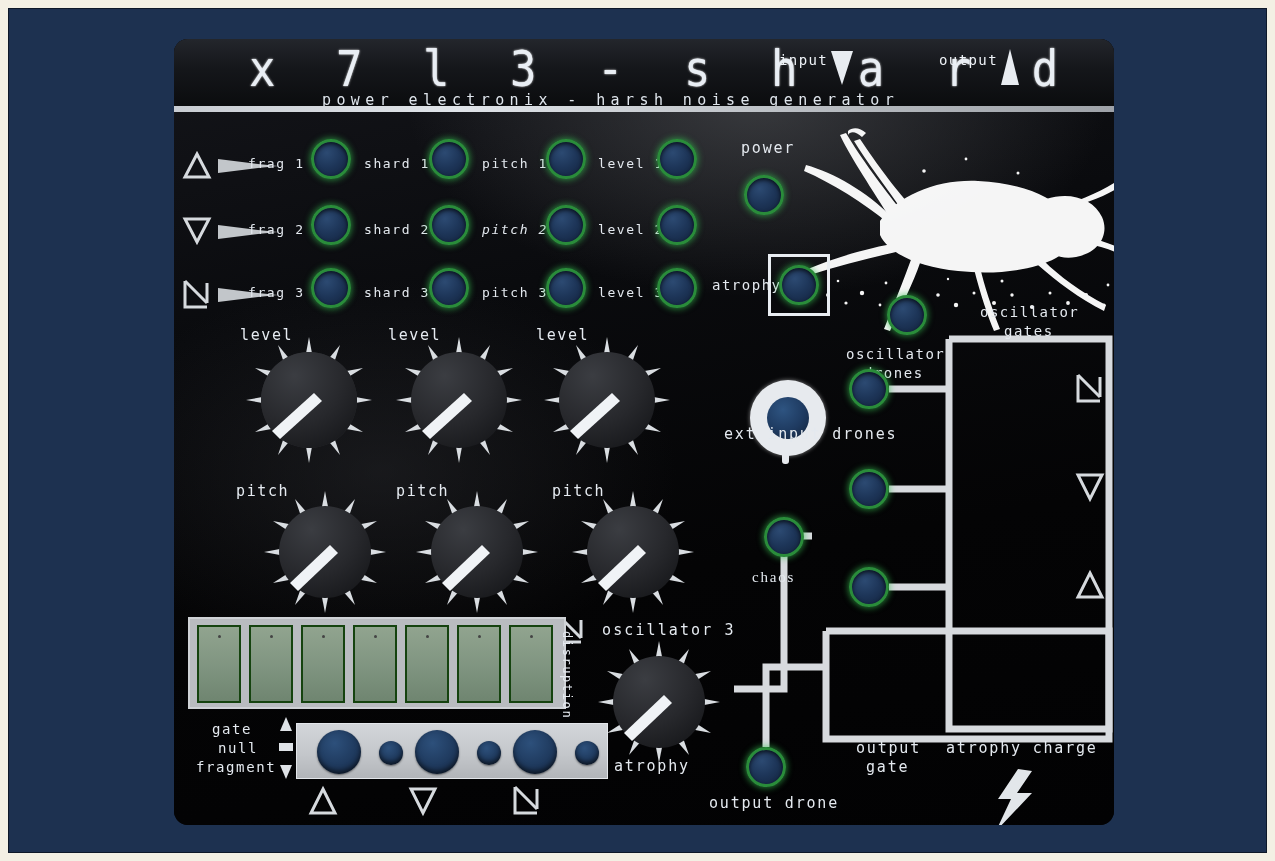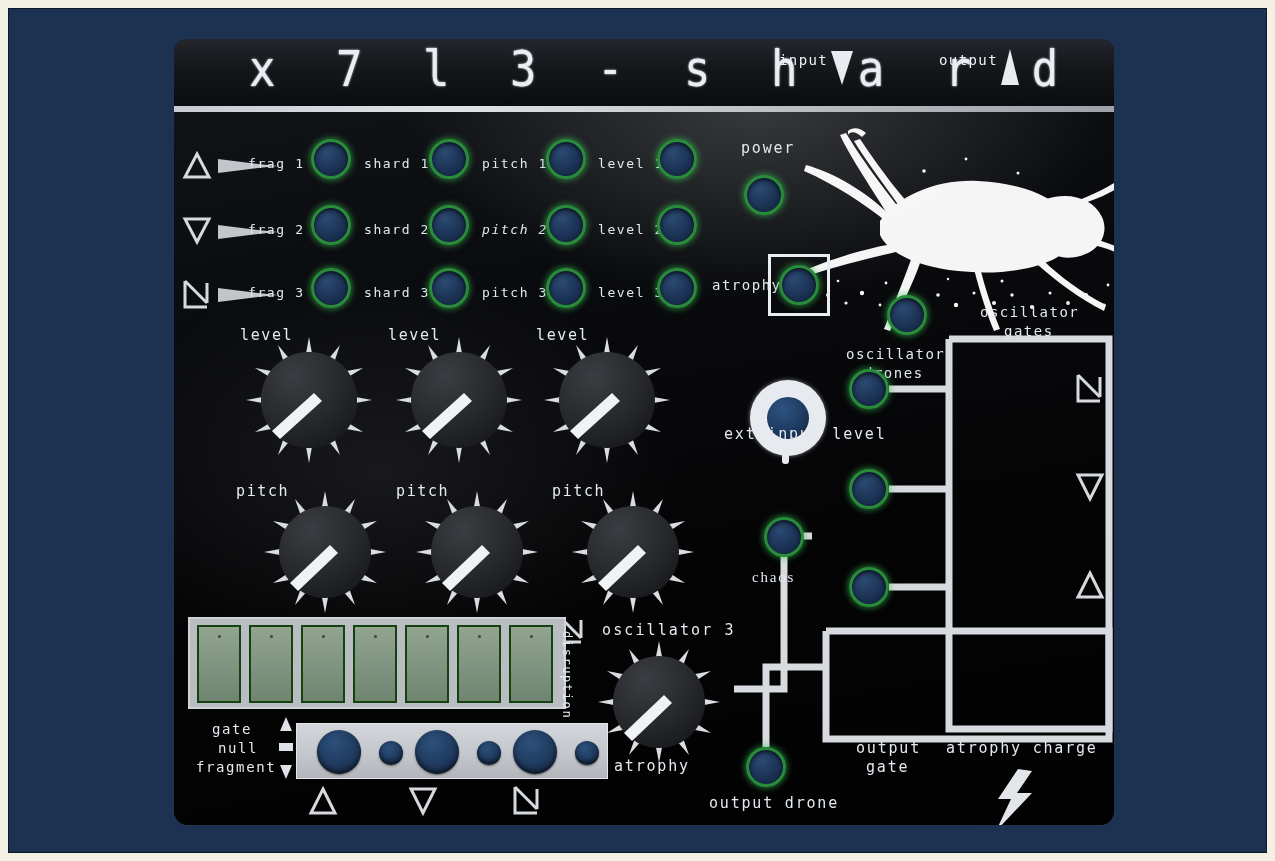--- a/index.html
+++ b/index.html
@@ -159,20 +159,21 @@
 </head>
 <body>
 
 <div id="root">
 
   <div id="panel">
     <div id="panel-gloss"></div>
 
     <div id="header">
       <div id="brand">x 7 l 3 - s h a r d</div>
+      <div id="tagline">power electronix - harsh noise generator</div>
       <div class="io-label" id="lbl-input">input</div>
       <div class="tri-dn" id="tri-input"></div>
       <div class="io-label" id="lbl-output">output</div>
       <div class="tri-up" id="tri-output"></div>
       <div id="hdr-rule"></div>
     </div>
 
     <svg id="fly" viewBox="0 0 330 215">
       <g fill="#ffffff">
         <path d="M92 104 C 110 78, 150 62, 190 64 C 232 66, 262 78, 278 96
@@ -365,21 +366,21 @@
           <path d="M2 65 L 24 69 L 24 61 Z"></path>
         <path d="M11 33 L 29 44 L 33 37 Z"></path>
           <path d="M34 10 L 41 31 L 48 27 Z"></path>
       </g>
       <circle cx="65" cy="65" r="48" fill="url(#kg1)"></circle>
       <path d="M70 58 L 78 66 L 36 104 L 28 96 Z" fill="#f0f3f6"></path>
     </svg>
 
     <div id="extknob"></div>
     <div id="extknob-notch"></div>
-    <div class="lbl" style="left:550px; top:386px; font-size:15px; letter-spacing:1.8px;">ext input level</div>
+    <div class="lbl" style="left:550px; top:386px; font-size:15px; letter-spacing:1.8px;">ext input drones</div>
 
     <div class="jack j-sm" style="left:675px; top:330px;"></div>
     <div class="jack j-sm" style="left:675px; top:430px;"></div>
     <div class="jack j-sm" style="left:675px; top:528px;"></div>
 
     <svg class="sidewf" style="left:900px; top:332px;" width="32" height="34">
       <path d="M4 4 L 26 26" stroke="#d6dade" stroke-width="3" fill="none"></path>
       <path d="M26 26 L 26 6" stroke="#d6dade" stroke-width="3" fill="none"></path>
       <path d="M4 4 L 4 30 L 26 30" stroke="#d6dade" stroke-width="3" fill="none"></path>
     </svg>

